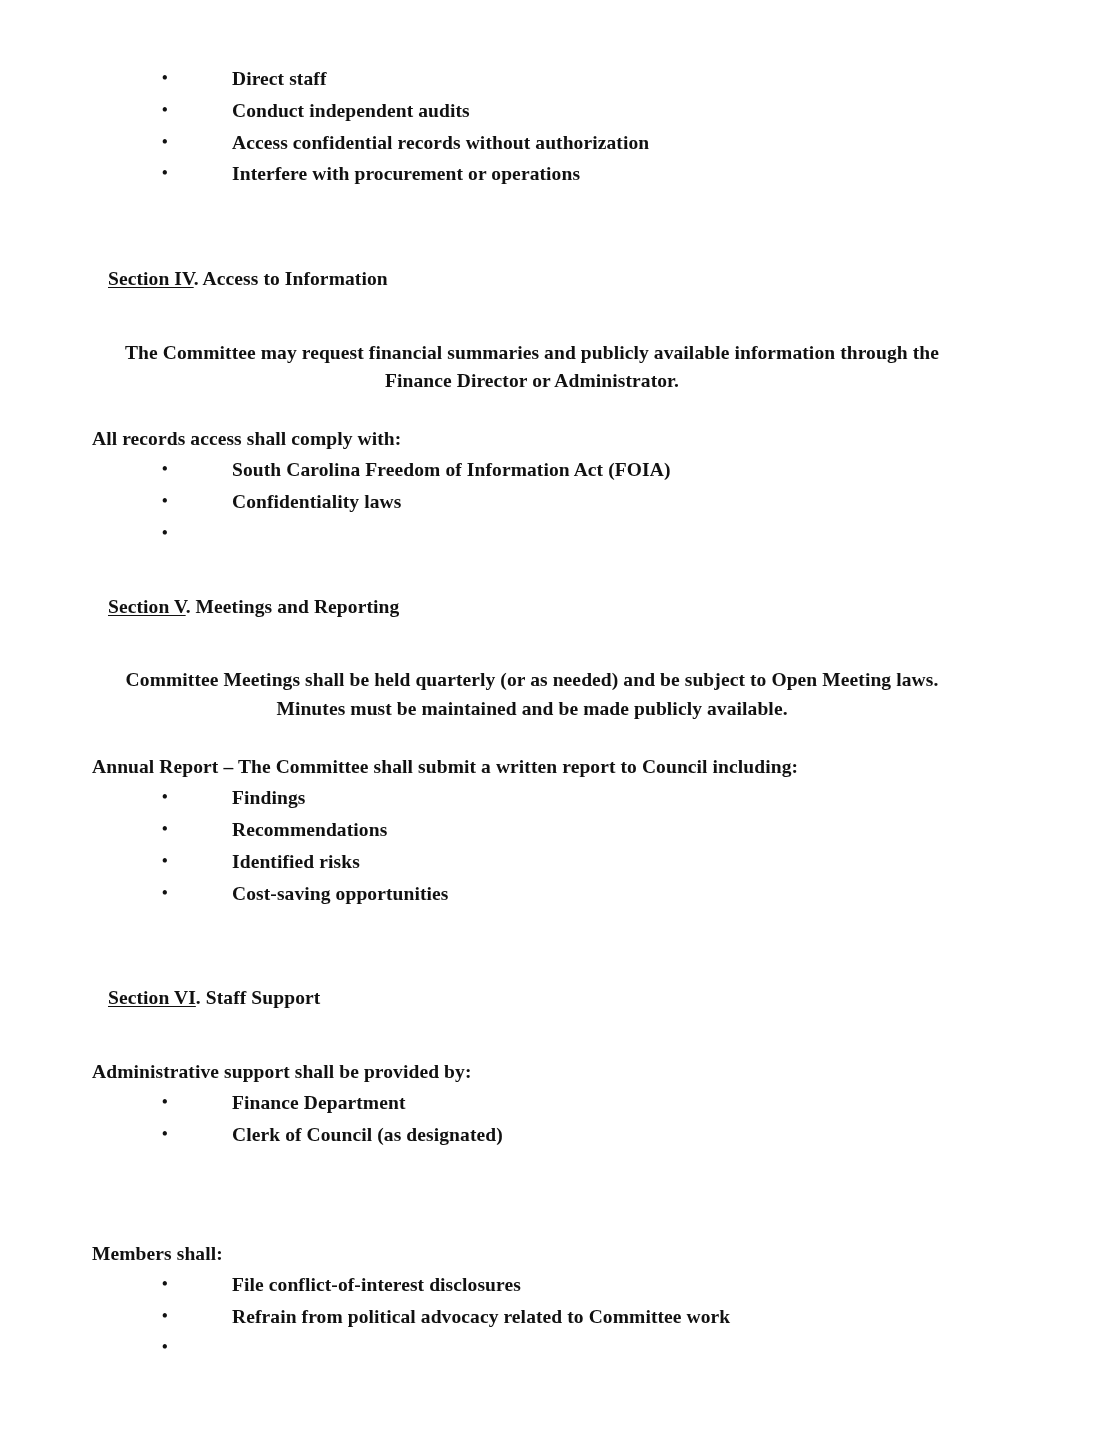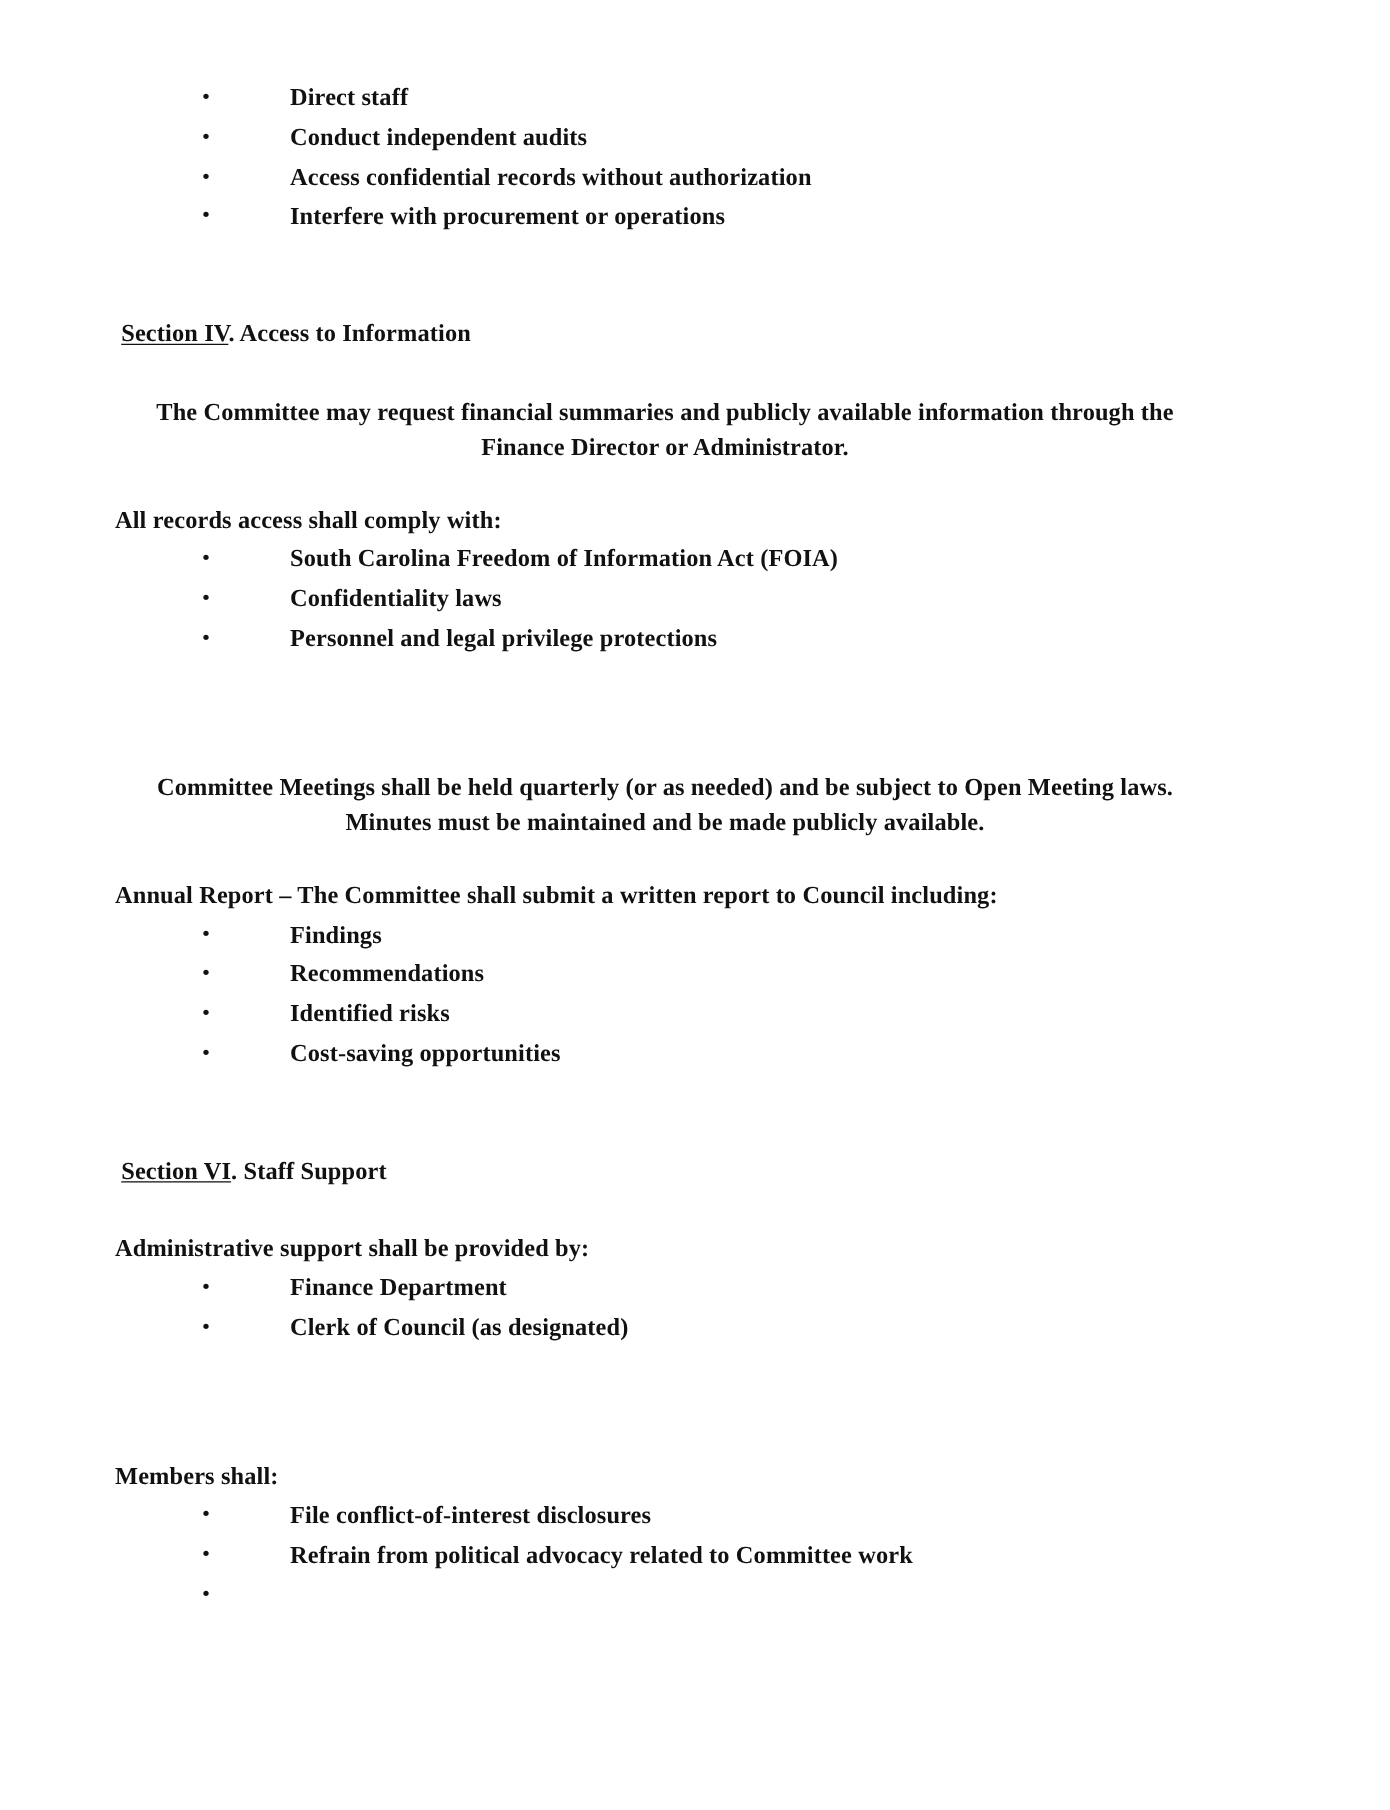--- a/index.html
+++ b/index.html
@@ -53,21 +53,21 @@
   
   p.para {
     margin: 0;
     font-weight: bold;
     font-size: 19.5px;
     line-height: 1.45;
     max-width: 880px;
     text-align: center;
   }
   .section-head {
-    margin: 5px;
+    margin: 16px;
     font-weight: bold;
     font-size: 19.5px;
     line-height: 1.4;
   }
   .section-head .sec-label {
     text-decoration: underline;
     text-underline-offset: 2px;
   }
   .gap-m  { height: 30px; }
   .gap-xl { height: 56px; }
@@ -117,26 +117,28 @@
       <li>
         <span class="bullet-dot">•</span>
         <span>South Carolina Freedom of Information Act (FOIA)</span>
       </li>
       <li>
         <span class="bullet-dot">•</span>
         <span>Confidentiality laws</span>
       </li>
       <li>
         <span class="bullet-dot">•</span>
-        <span>Personnel and legal privilege protections</span>
       </li>
     </ul>
 
     <div class="gap-xl"></div>
 
+    <div class="section-head">
+      <span class="sec-label">Section V</span><span>. Meetings and Reporting</span>
+    </div>
     <div class="gap-m"></div>
     <p class="para">Committee Meetings shall be held quarterly (or as needed) and be subject to Open Meeting laws. Minutes must be maintained and be made publicly available.</p>
     <div class="gap-m"></div>
     <p class="lead-in">Annual Report – The Committee shall submit a written report to Council including:</p>
     <ul class="bullets">
       <li>
         <span class="bullet-dot">•</span>
         <span>Findings</span>
       </li>
       <li>

